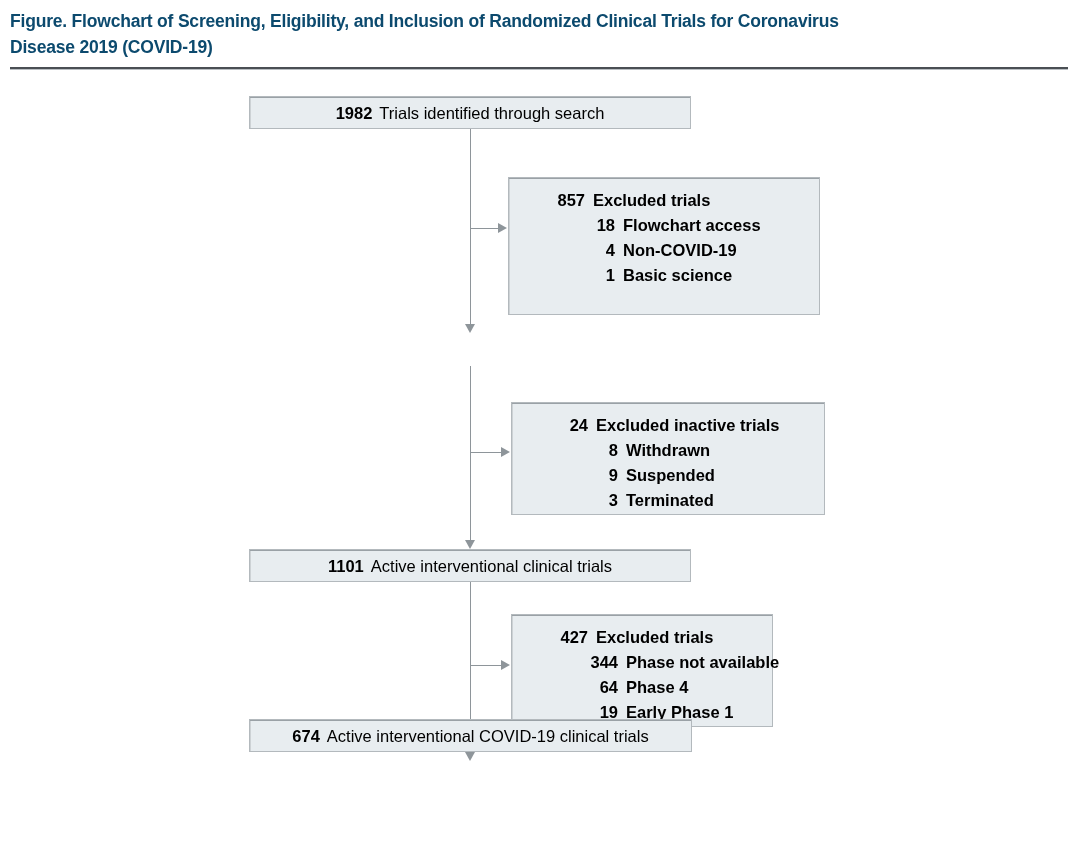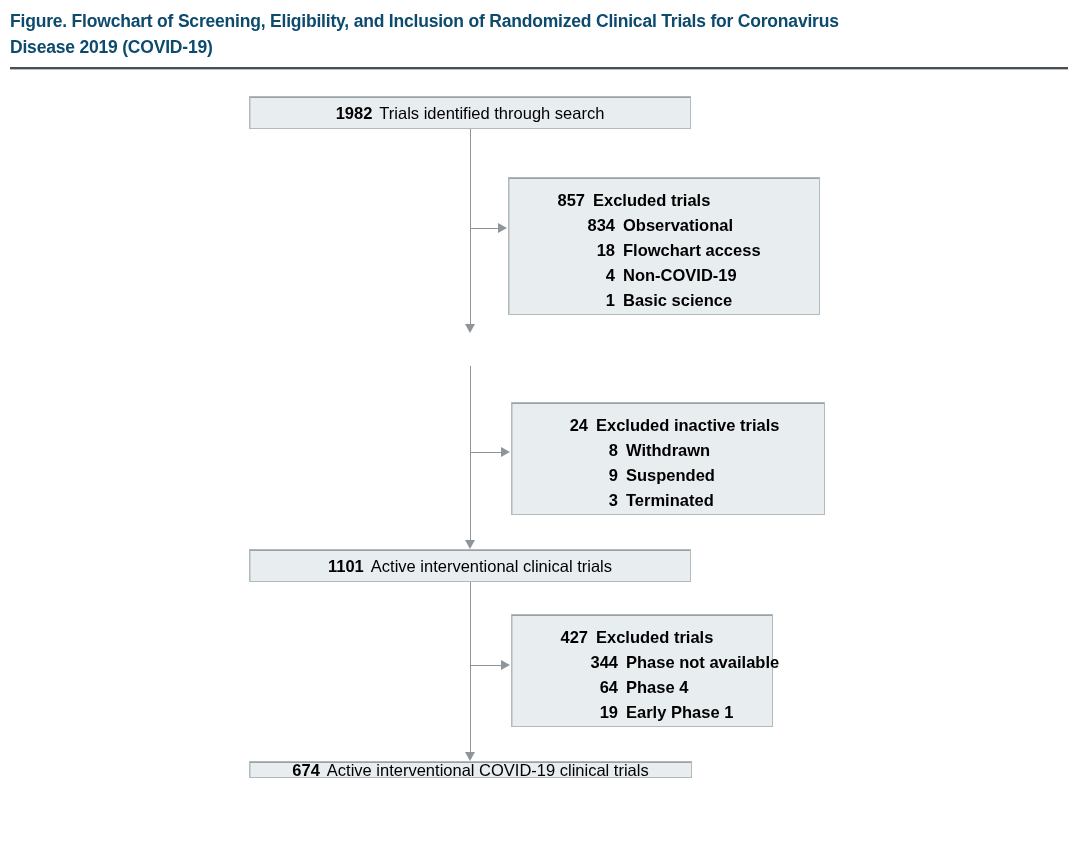--- a/index.html
+++ b/index.html
@@ -147,24 +147,20 @@
   <div class="arrow-down" style="left:465px; top:324px;"></div>
   <div class="hline" style="left:470px; top:228px; width:30px;"></div>
   <div class="arrow-right" style="left:498px; top:223px;"></div>
 
   <div class="flow-box excl-box" style="left:508px; top:161px; width:312px; height:138px;margin-top:16px;">
     <div class="excl-row">
       <span class="num">857</span>
       <span class="lbl">Excluded trials</span>
     </div>
     <div class="excl-row sub">
-      <span class="num">834</span>
-      <span class="lbl">Observational</span>
-    </div>
-    <div class="excl-row sub">
       <span class="num">18</span>
       <span class="lbl">Flowchart access</span>
     </div>
     <div class="excl-row sub">
       <span class="num">4</span>
       <span class="lbl">Non-COVID-19</span>
     </div>
     <div class="excl-row sub">
       <span class="num">1</span>
       <span class="lbl">Basic science</span>
@@ -219,19 +215,19 @@
     <div class="excl-row sub">
       <span class="num">64</span>
       <span class="lbl">Phase 4</span>
     </div>
     <div class="excl-row sub">
       <span class="num">19</span>
       <span class="lbl">Early Phase 1</span>
     </div>
   </div>
 
-  <div class="flow-box main-box" style="left:249px; top:761px; width:443px; height:17px;">
+  <div class="flow-box main-box" style="left:249px; top:719px; width:443px; height:33px;">
     <div class="main-line">
       <span class="num">674</span><span class="lbl">Active interventional COVID-19 clinical trials</span>
     </div>
   </div>
 
 </div>
 
 </body></html>

